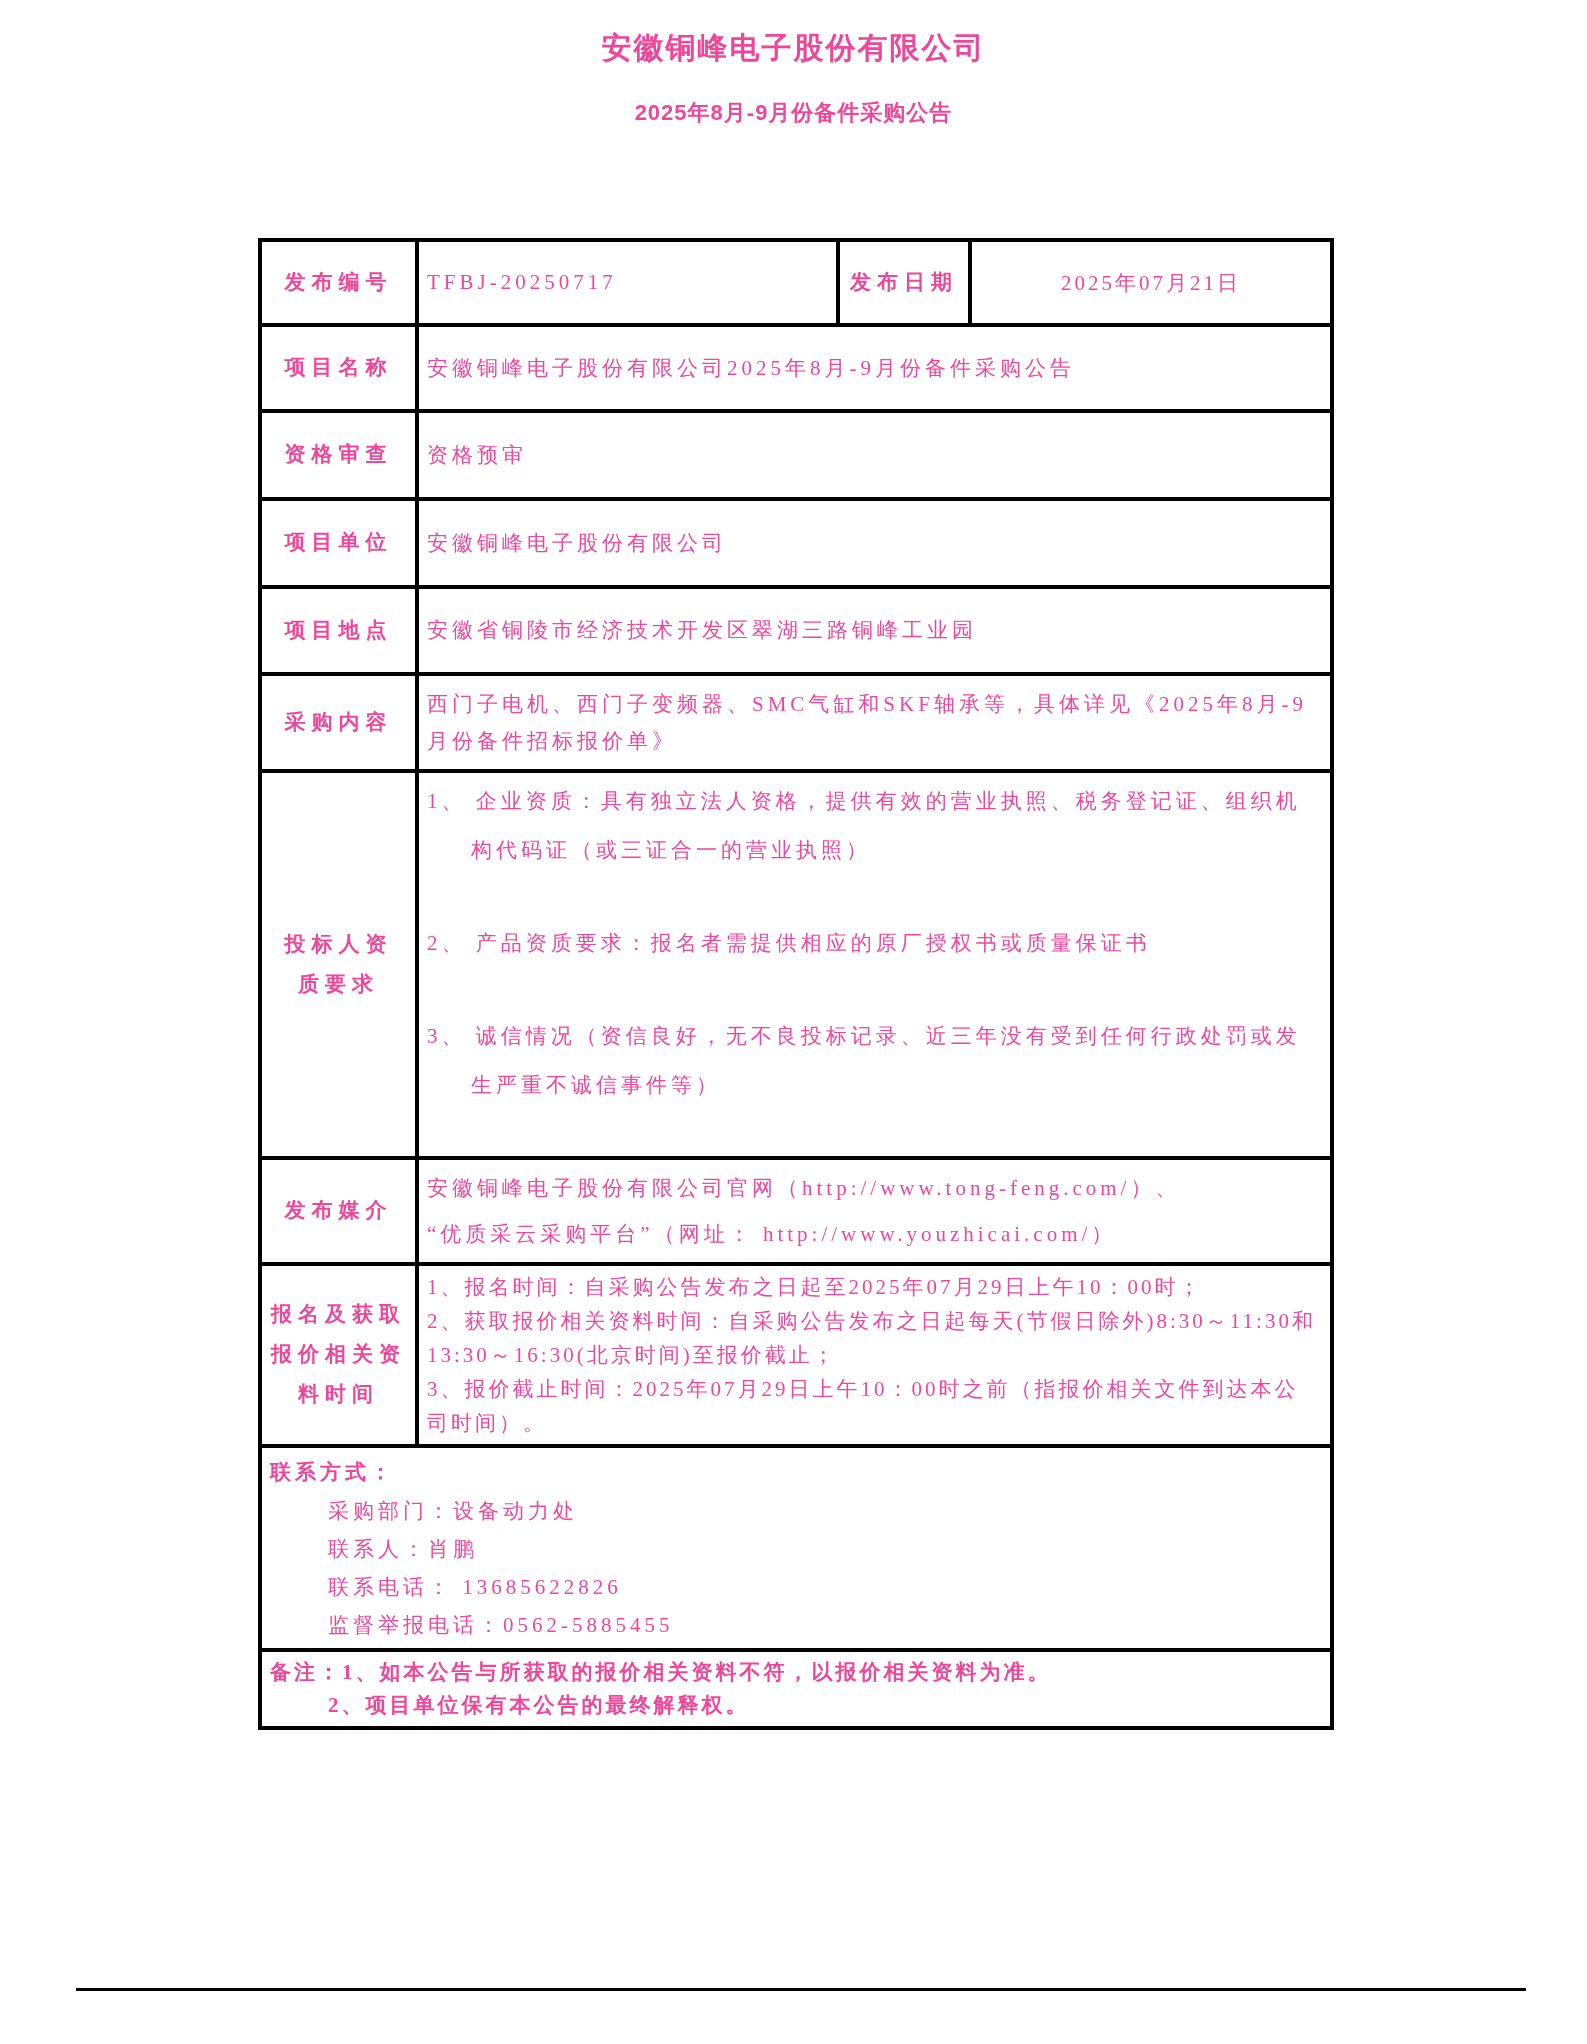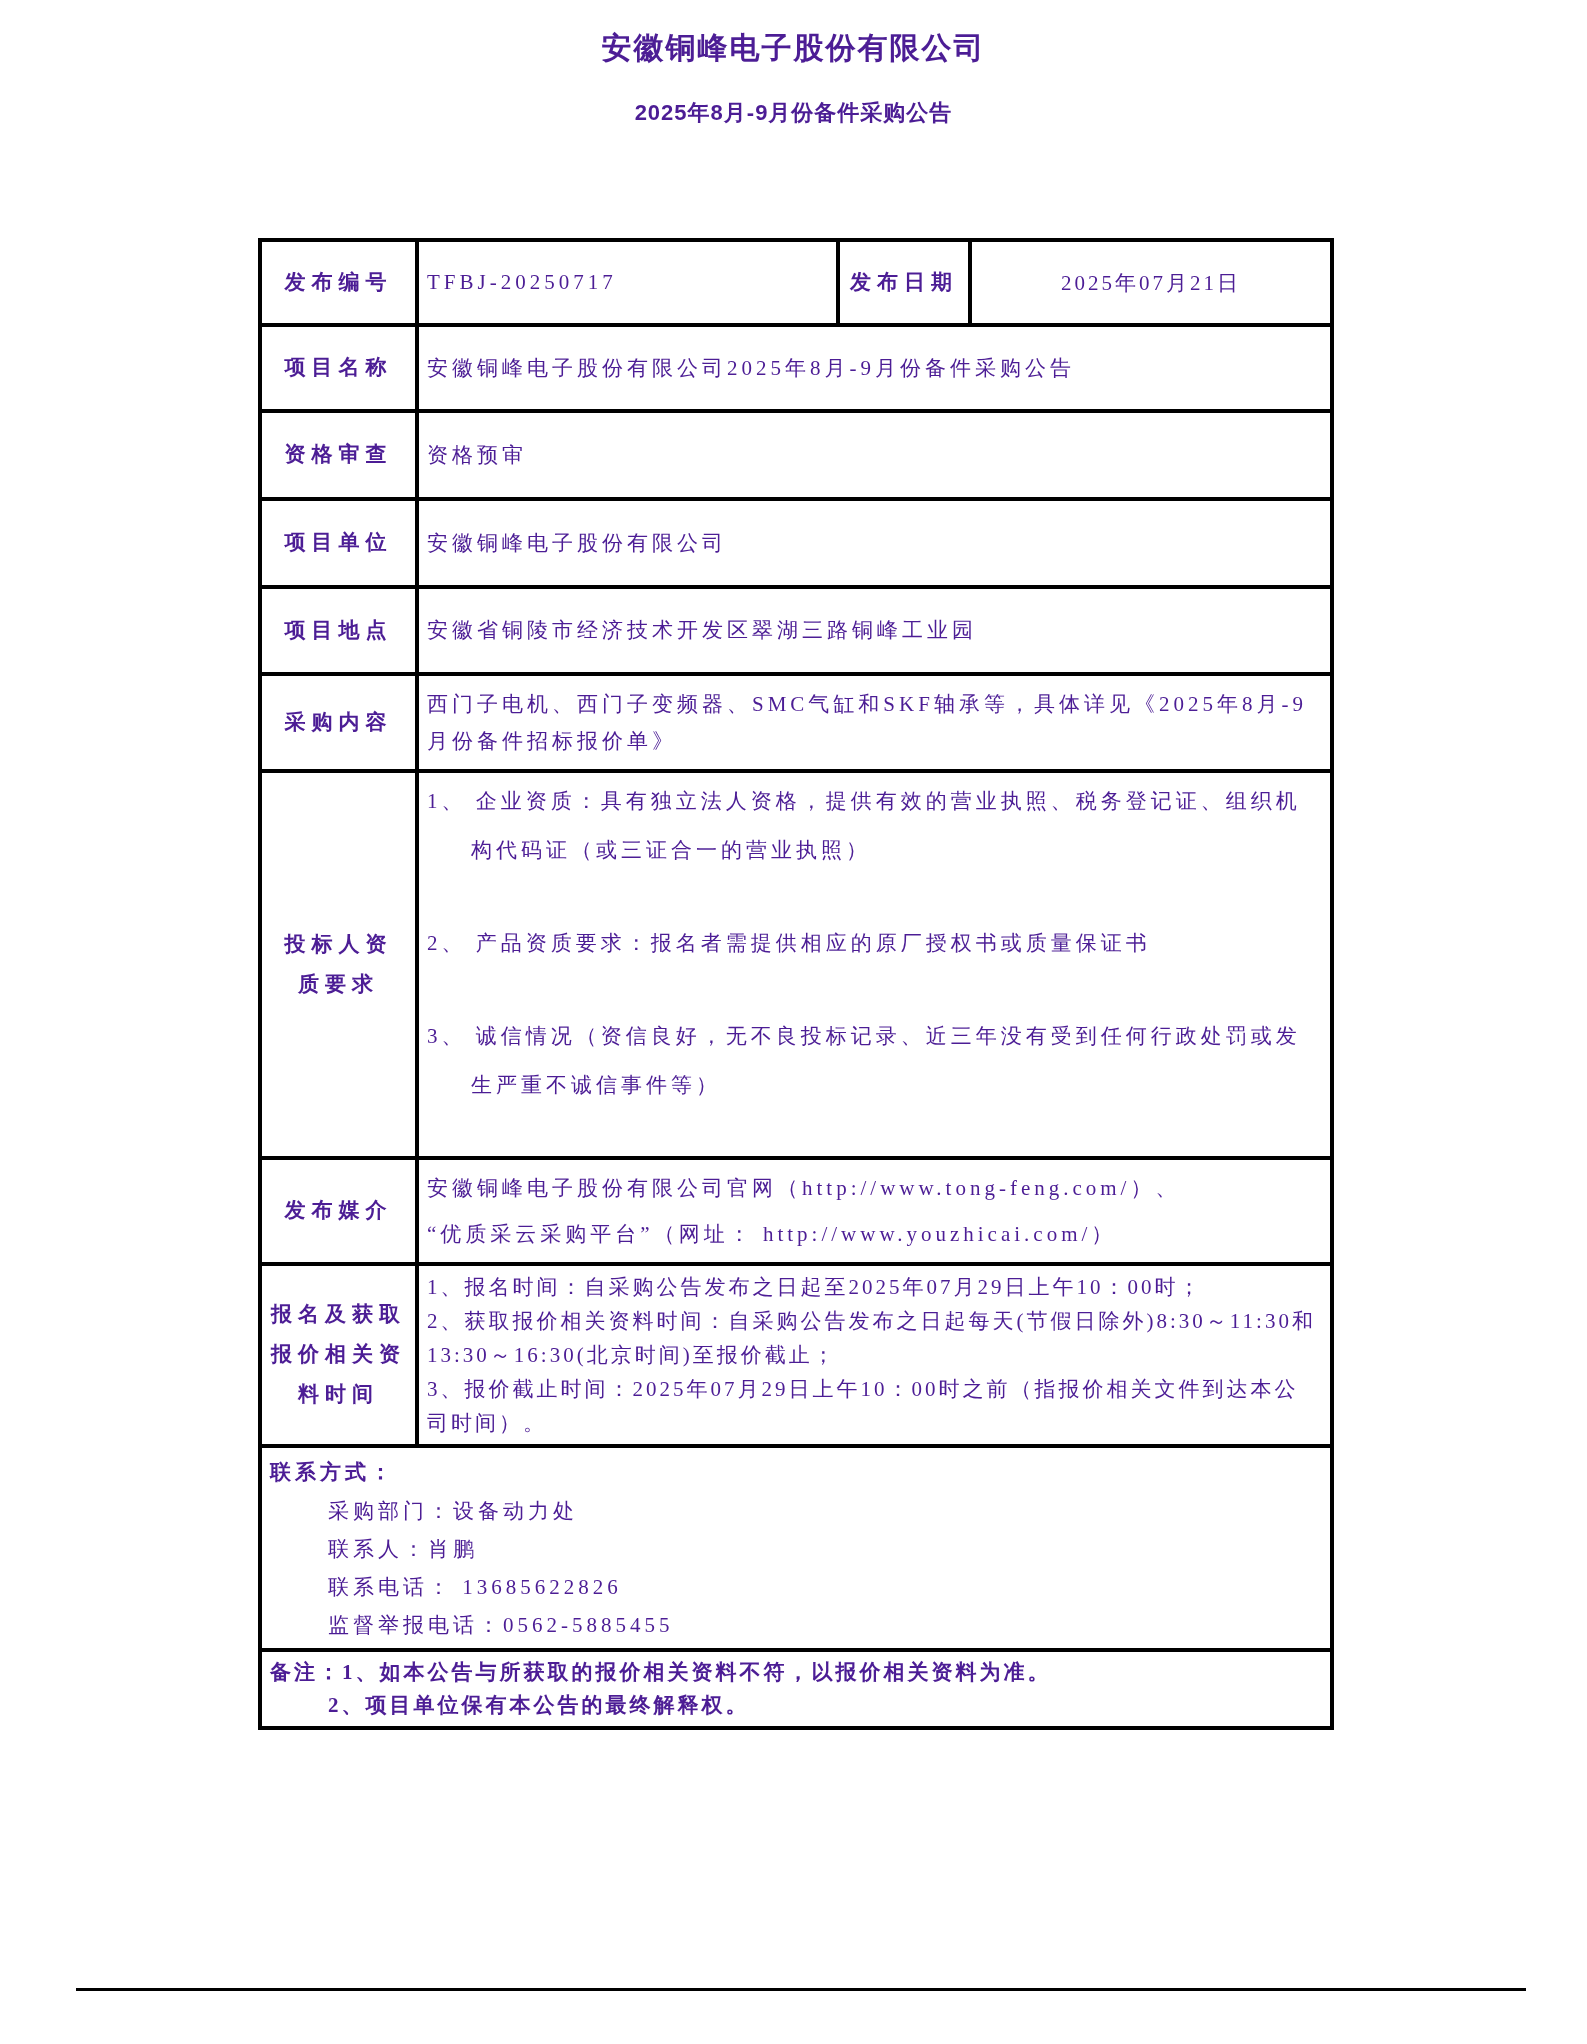--- a/index.html
+++ b/index.html
@@ -3,21 +3,21 @@
 <meta charset="utf-8">
 <style>
   html,body{margin:0;padding:0;background:#e8e8e8;}
   .page{
     position:relative;
     width:1587px;height:2044px;
     background:#ffffff;
     margin:0 auto;
     overflow:hidden;
     font-family:"Liberation Serif","DejaVu Serif",serif;
-    color:#4c1d95;
+    color:#ec4899;
   }
   .doc-title{
     position:absolute;top:28px;left:0;width:1587px;
     text-align:center;margin:0;
     font-family:"Liberation Sans","DejaVu Sans",sans-serif;
     font-size:30px;font-weight:700;letter-spacing:2px;
   }
   .doc-subtitle{
     position:absolute;top:98px;left:0;width:1587px;
     text-align:center;margin:0;

